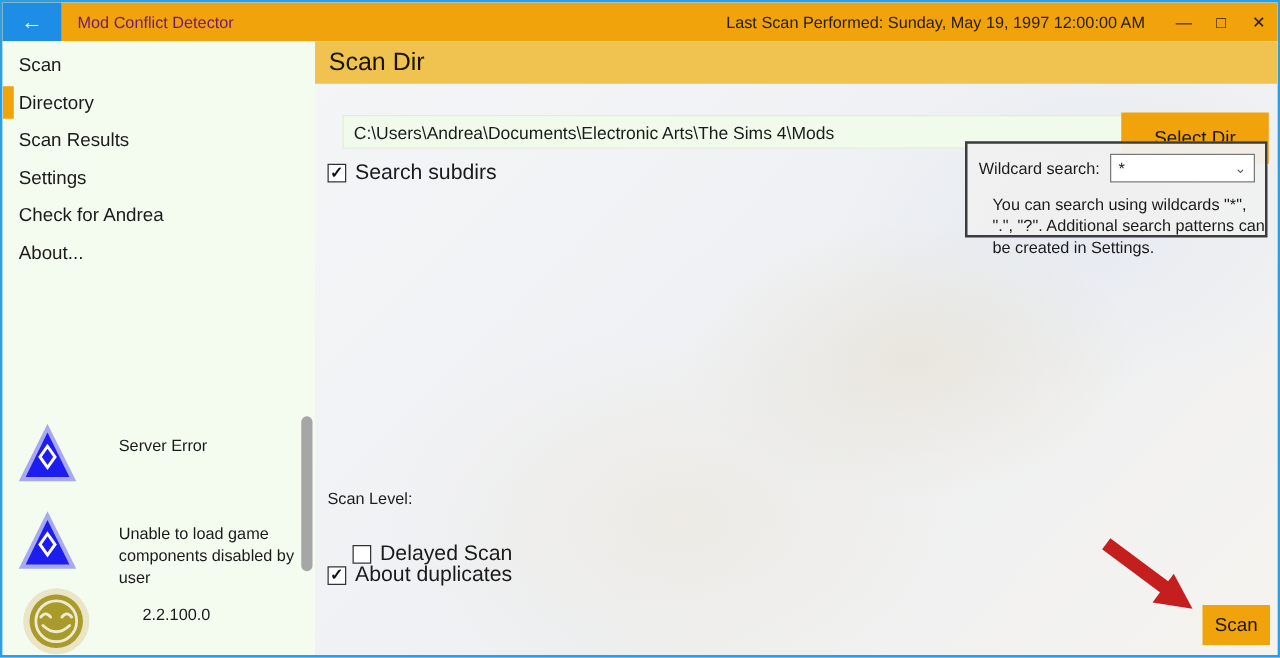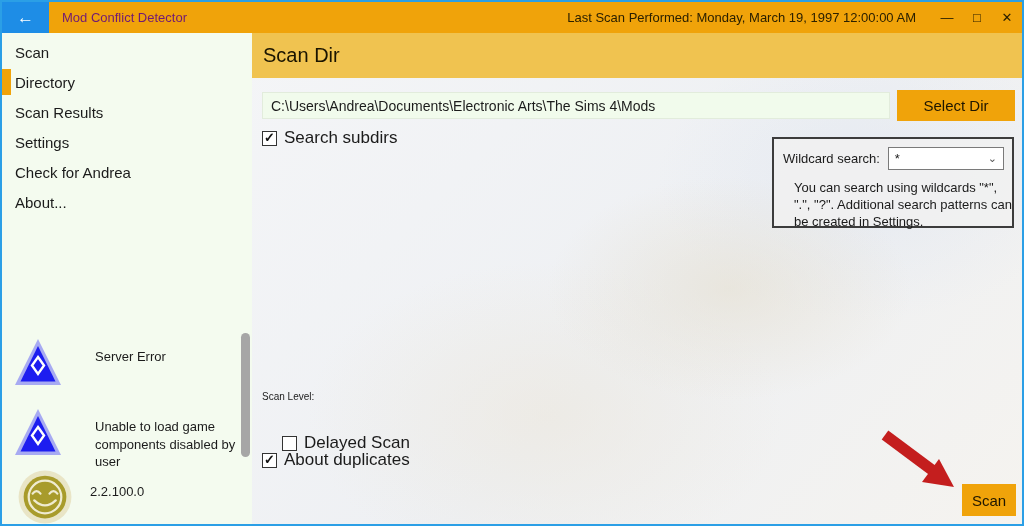--- a/index.html
+++ b/index.html
@@ -54,76 +54,76 @@
   }
   .sb-scrollbar {
     position:absolute; right:2px; top:300px; width:9px; height:124px;
     background:#a6a6a6; border-radius:5px;
   }
   .notif { position:absolute; left:12px; display:flex; gap:33px; }
   .notif .txt { font-size:13px; color:#1b1b1b; padding-top:10px; line-height:1.35; width:150px; }
   .notif-1 { top:305px; }
   .notif-2 { top:375px; }
   .tri-icon { width:48px; height:50px; flex:0 0 auto; }
-  .version-row { position:absolute; left:16px; top:437px; display:flex; gap:18px; align-items:flex-start; }
+  .version-row { position:absolute; left:16px; top:437px; display:flex; gap:42px; align-items:flex-start; }
   .version-row .txt { font-size:13px; color:#1b1b1b; padding-top:14px; }
   .badge-icon { width:54px; height:54px; flex:0 0 auto; }
 
   
   .main {
     position:relative; flex:1 1 auto; overflow:hidden;
     background:
       radial-gradient(ellipse 260px 160px at 62% 52%, rgba(228,221,204,0.55), transparent 70%),
       radial-gradient(ellipse 340px 220px at 38% 78%, rgba(236,231,220,0.6), transparent 70%),
       radial-gradient(ellipse 300px 200px at 80% 30%, rgba(221,228,240,0.5), transparent 70%),
       linear-gradient(135deg, #f4f5f7 0%, #eef0f3 55%, #f5f3ef 100%);
   }
   .main-header {
-    height:45px; background:var(--header-gold, #f0c350);
+    height:34px; background:var(--header-gold, #f0c350);
     display:flex; align-items:center; padding-left:11px;
   }
   .main-header h1 { font-size:20px; font-weight:400; color:#1a1400; }
 
   .path-input {
-    position:absolute; left:10px; top:59px; width:628px; height:27px;
+    position:absolute; left:22px; top:59px; width:628px; height:27px;
     background:#f1fbec; border:1px solid #e2ecdc; font-size:14px; color:#1b1b1b;
     display:flex; align-items:center; padding-left:8px; white-space:nowrap; overflow:hidden;
   }
   .select-dir-btn {
-    position:absolute; left:645px; top:57px; width:118px; height:31px;
+    position:absolute; left:645px; top:57px; width:118px; height:41px;
     background:var(--accent-orange, #f0a30a); border:none;
     font-size:15px; color:#1e1600; font-family:inherit;
     display:flex; align-items:center; justify-content:center; cursor:default;
   }
 
   .check-row { display:flex; align-items:center; gap:7px; cursor:default; }
   .cb {
     width:15px; height:15px; background:#fff; border:1.5px solid #333;
     display:flex; align-items:center; justify-content:center;
     font-size:13px; font-weight:bold; color:#111; flex:0 0 auto;
   }
   .cb.checked::after { content:"✓"; margin-top:-1px; }
   .cb-label { font-size:17px; color:#1b1b1b; }
   .row-subdirs { position:absolute; left:10px; top:95px; }
 
   .wildcard-panel {
-    position:absolute; left:520px; top:104px; width:242px; height:91px;
+    position:absolute; left:520px; top:80px; width:242px; height:77px;
     background:rgba(240,240,240,0.95); border:2px solid #3c3c3c; padding:8px 8px 6px 9px;
   }
   .wc-row { display:flex; align-items:center; gap:8px; }
   .wc-label { font-size:13px; color:#1b1b1b; white-space:nowrap; }
   .wc-combo {
     flex:1 1 auto; height:23px; background:#fff; border:1px solid #7a7a7a;
     display:flex; align-items:center; padding:0 6px; font-size:13px; color:#1b1b1b;
   }
   .wc-combo .val { flex:1 1 auto; }
   .wc-combo .chev { font-size:11px; color:#555; }
   .wc-help { margin:9px 0 0 11px; width:218px; font-size:13px; line-height:1.32; color:#1b1b1b; }
 
-  .scan-level-label { position:absolute; left:10px; top:358px; font-size:10px; color:#1b1b1b; }
+  .scan-level-label { position:absolute; left:10px; top:358px; font-size:13px; color:#1b1b1b; }
   .row-delayed { position:absolute; left:10px; top:400px;margin-left:20px; }
   .row-duplicates { position:absolute; left:10px; top:417px; }
 
   .scan-btn {
     position:absolute; left:710px; top:451px; width:54px; height:32px;
     background:var(--accent-orange, #f0a30a); border:none;
     font-size:15px; color:#1e1600; font-family:inherit;
     display:flex; align-items:center; justify-content:center; cursor:default;
   }
   .red-arrow { position:absolute; left:624px; top:394px; width:84px; height:64px; pointer-events:none; }
@@ -131,21 +131,21 @@
 </head>
 <body>
 
 <div class="window">
 
   <div class="titlebar">
     <div class="back-btn">
       <span>←</span>
     </div>
     <div class="title-text">Mod Conflict Detector</div>
-    <div class="lastscan-text">Last Scan Performed: Monday, March 19, 1997 12:00:00 AM</div>
+    <div class="lastscan-text">Last Scan Performed: Sunday, May 19, 1997 12:00:00 AM</div>
     <div class="win-controls">
       <div class="win-btn">
           <span>—</span>
         </div>
       <div class="win-btn">
           <span>□</span>
         </div>
       <div class="win-btn">
           <span>✕</span>
         </div>

